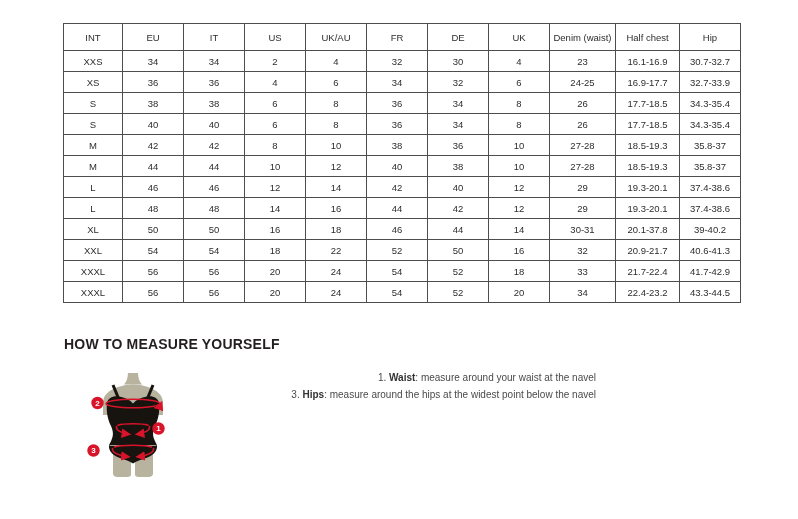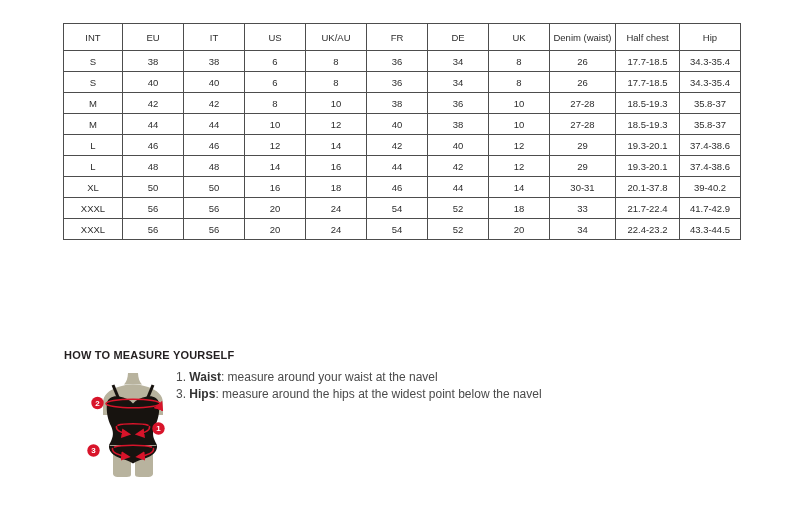--- a/index.html
+++ b/index.html
@@ -7,28 +7,28 @@
   .page { position:relative; width:798px; height:519px; overflow:hidden; background:#fff; }
 
   table.size { position:absolute; left:63px; top:23px; width:677px; border-collapse:collapse; table-layout:fixed; }
   table.size th, table.size td {
     border:1px solid #4d4d4d; text-align:center; vertical-align:middle;
     color:#2d2d2d; font-weight:normal; white-space:nowrap; overflow:visible;
   }
   table.size th { height:27px; font-size:9.5px; }
   table.size td { height:21px; font-size:9.5px; }
 
-  .measure-heading { position:absolute; left:64px; top:349px; font-size:11px; font-weight:bold; color:#231f20; letter-spacing:0.2px; }
+  .measure-heading { position:absolute; left:64px; top:336px; font-size:14px; font-weight:bold; color:#231f20; letter-spacing:0.2px; }
 
   .figure { position:absolute; left:85px; top:371px; width:92px; height:110px; }
   .mnum { font-size:8px; font-weight:bold; fill:#ffffff; text-anchor:middle; font-family:"Liberation Sans",sans-serif; }
   .red-line { stroke:#d8142a; stroke-width:1.6; fill:none; stroke-linecap:round; }
 
   ol.steps { position:absolute; left:176px; top:372px; list-style:none; width:420px; }
-  ol.steps li { font-size:12px; line-height:11.5px; color:#4a4a4a; margin-bottom:5.5px; white-space:nowrap; }
+  ol.steps li { font-size:10px; line-height:11.5px; color:#4a4a4a; margin-bottom:5.5px; white-space:nowrap;text-align:right; }
   ol.steps li b { color:#333333; }
 </style>
 </head>
 <body>
 
 <div class="page">
 
   <table class="size">
     <colgroup>
       <col style="width:59px">
@@ -53,20 +53,46 @@
           <th>FR</th>
           <th>DE</th>
           <th>UK</th>
           <th>Denim (waist)</th>
           <th>Half chest</th>
           <th>Hip</th>
         </tr>
       </thead>
     <tbody>
         <tr>
+          <td>XXS</td>
+          <td>34</td>
+          <td>34</td>
+          <td>2</td>
+          <td>4</td>
+          <td>32</td>
+          <td>30</td>
+          <td>4</td>
+          <td>23</td>
+          <td>16.1-16.9</td>
+          <td>30.7-32.7</td>
+        </tr>
+        <tr>
+          <td>XS</td>
+          <td>36</td>
+          <td>36</td>
+          <td>4</td>
+          <td>6</td>
+          <td>34</td>
+          <td>32</td>
+          <td>6</td>
+          <td>24-25</td>
+          <td>16.9-17.7</td>
+          <td>32.7-33.9</td>
+        </tr>
+        <tr>
           <td>S</td>
           <td>38</td>
           <td>38</td>
           <td>6</td>
           <td>8</td>
           <td>36</td>
           <td>34</td>
           <td>8</td>
           <td>26</td>
           <td>17.7-18.5</td>
@@ -144,20 +170,33 @@
           <td>16</td>
           <td>18</td>
           <td>46</td>
           <td>44</td>
           <td>14</td>
           <td>30-31</td>
           <td>20.1-37.8</td>
           <td>39-40.2</td>
         </tr>
         <tr>
+          <td>XXL</td>
+          <td>54</td>
+          <td>54</td>
+          <td>18</td>
+          <td>22</td>
+          <td>52</td>
+          <td>50</td>
+          <td>16</td>
+          <td>32</td>
+          <td>20.9-21.7</td>
+          <td>40.6-41.3</td>
+        </tr>
+        <tr>
           <td>XXXL</td>
           <td>56</td>
           <td>56</td>
           <td>20</td>
           <td>24</td>
           <td>54</td>
           <td>52</td>
           <td>18</td>
           <td>33</td>
           <td>21.7-22.4</td>

